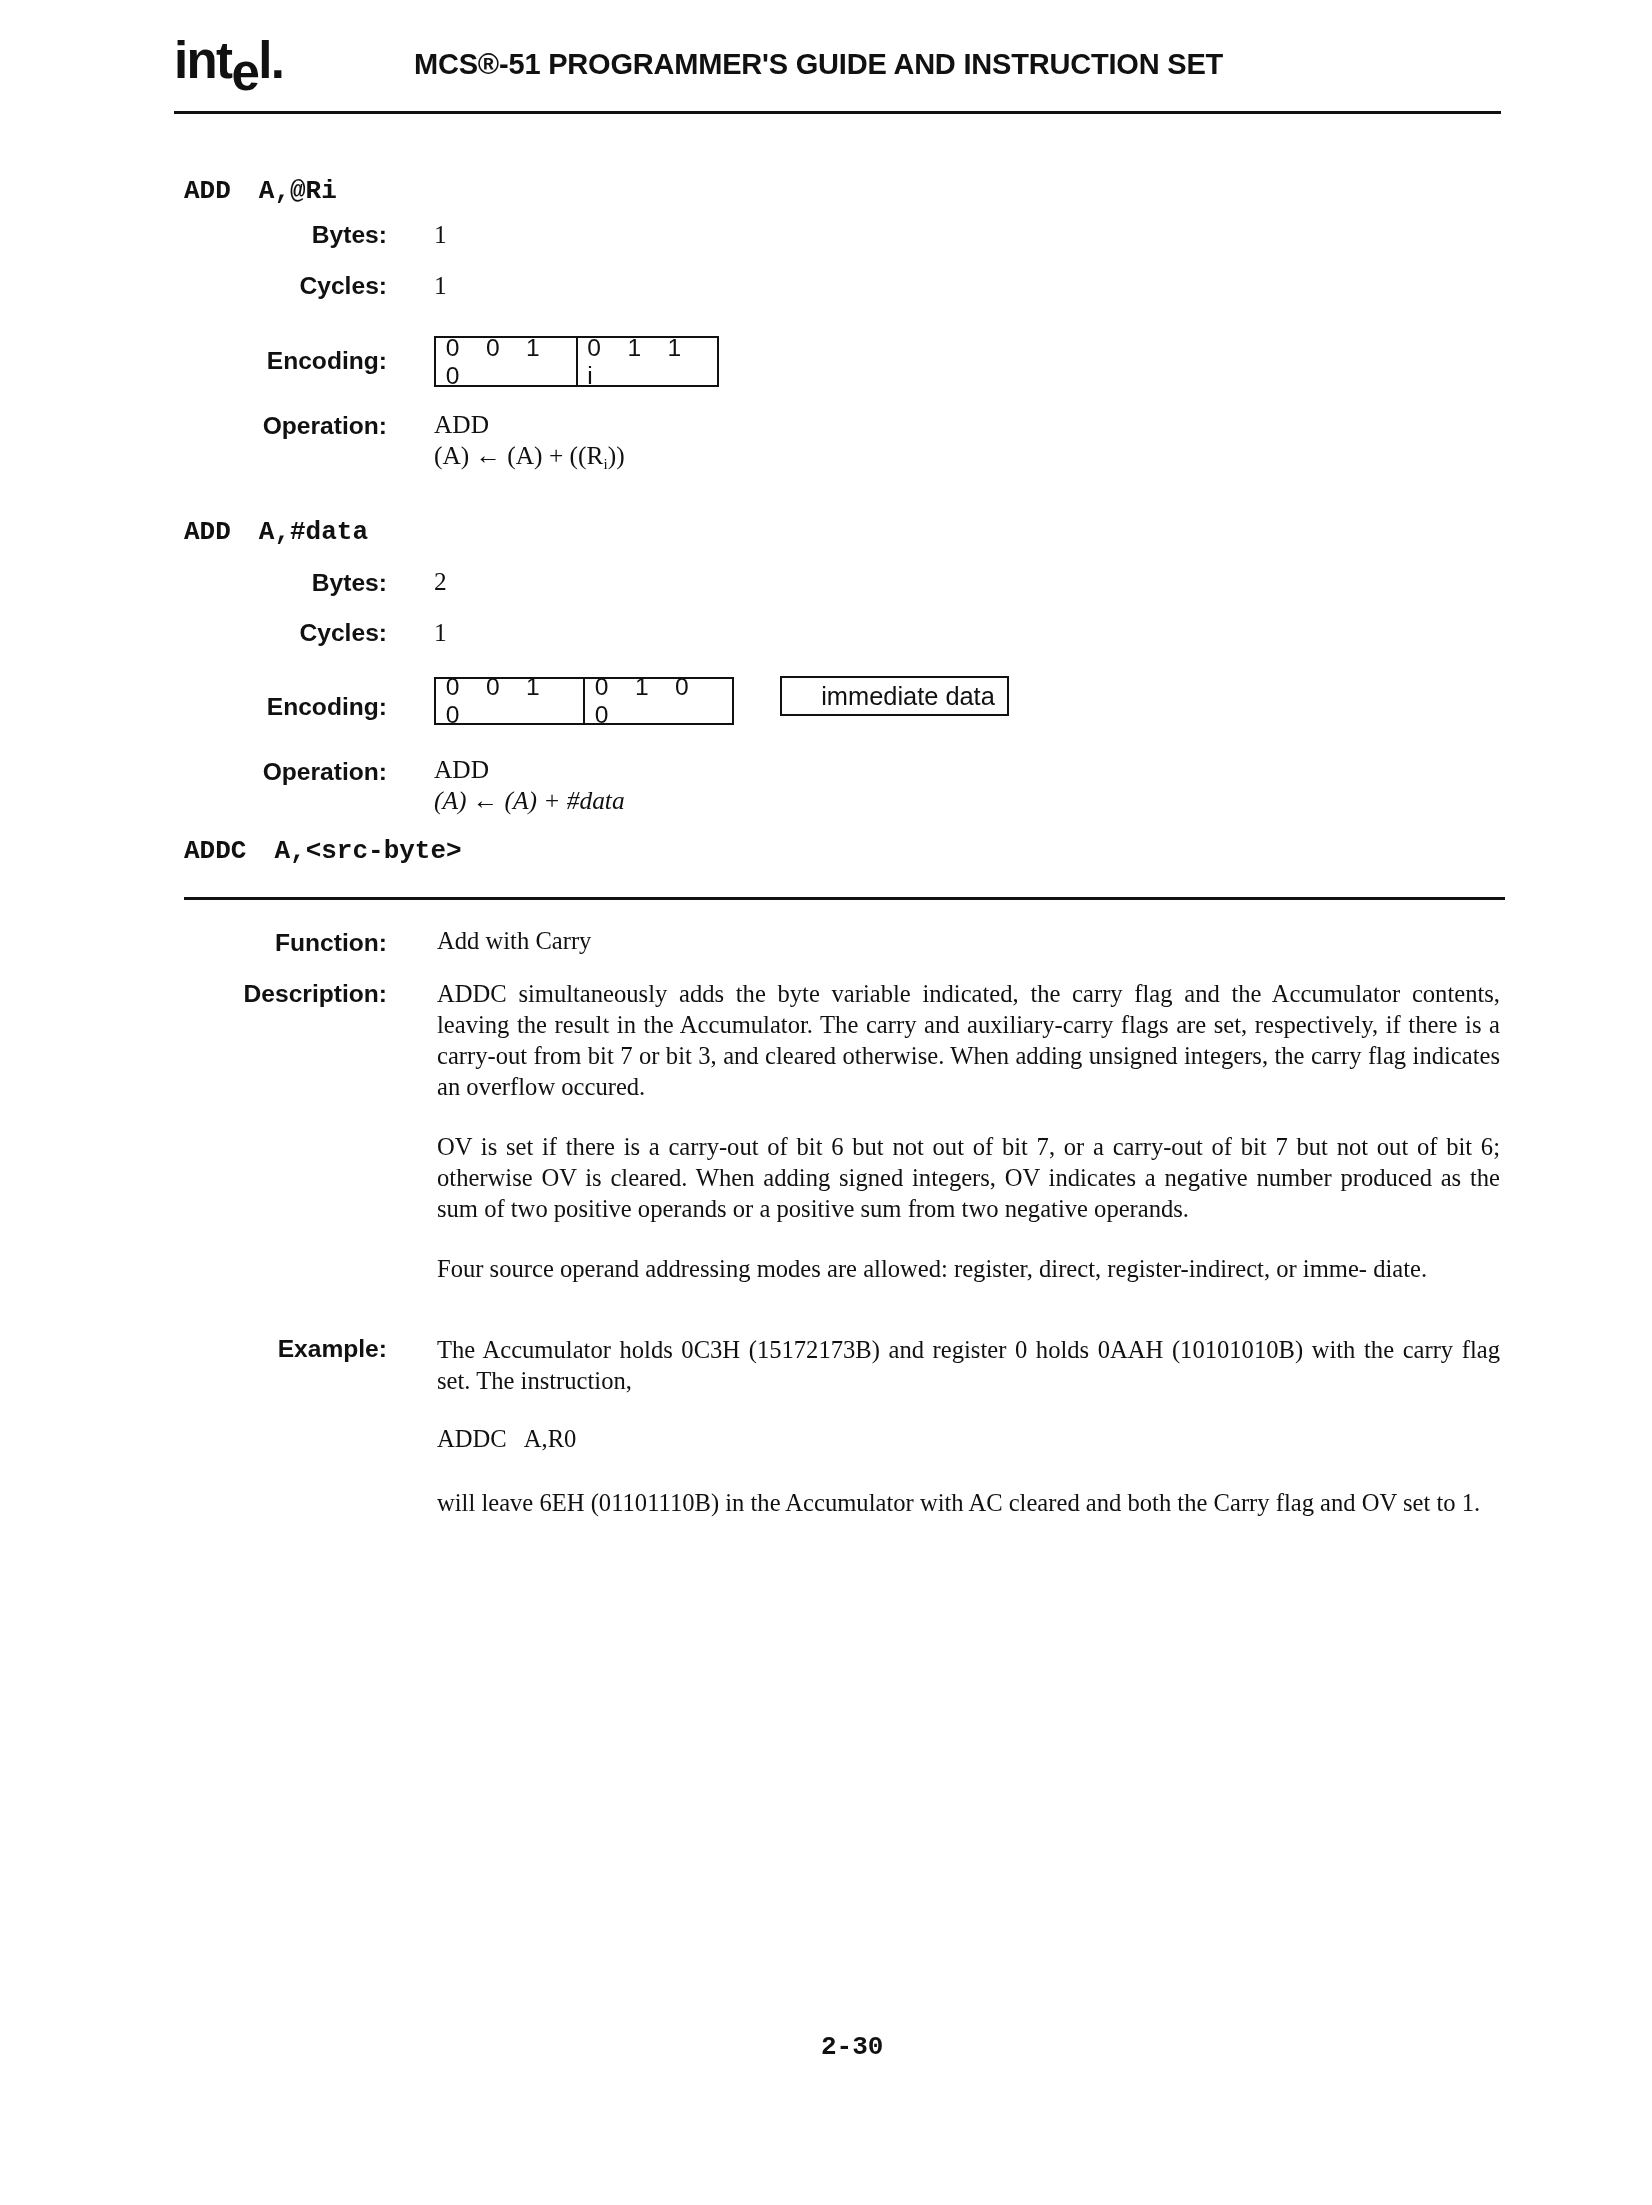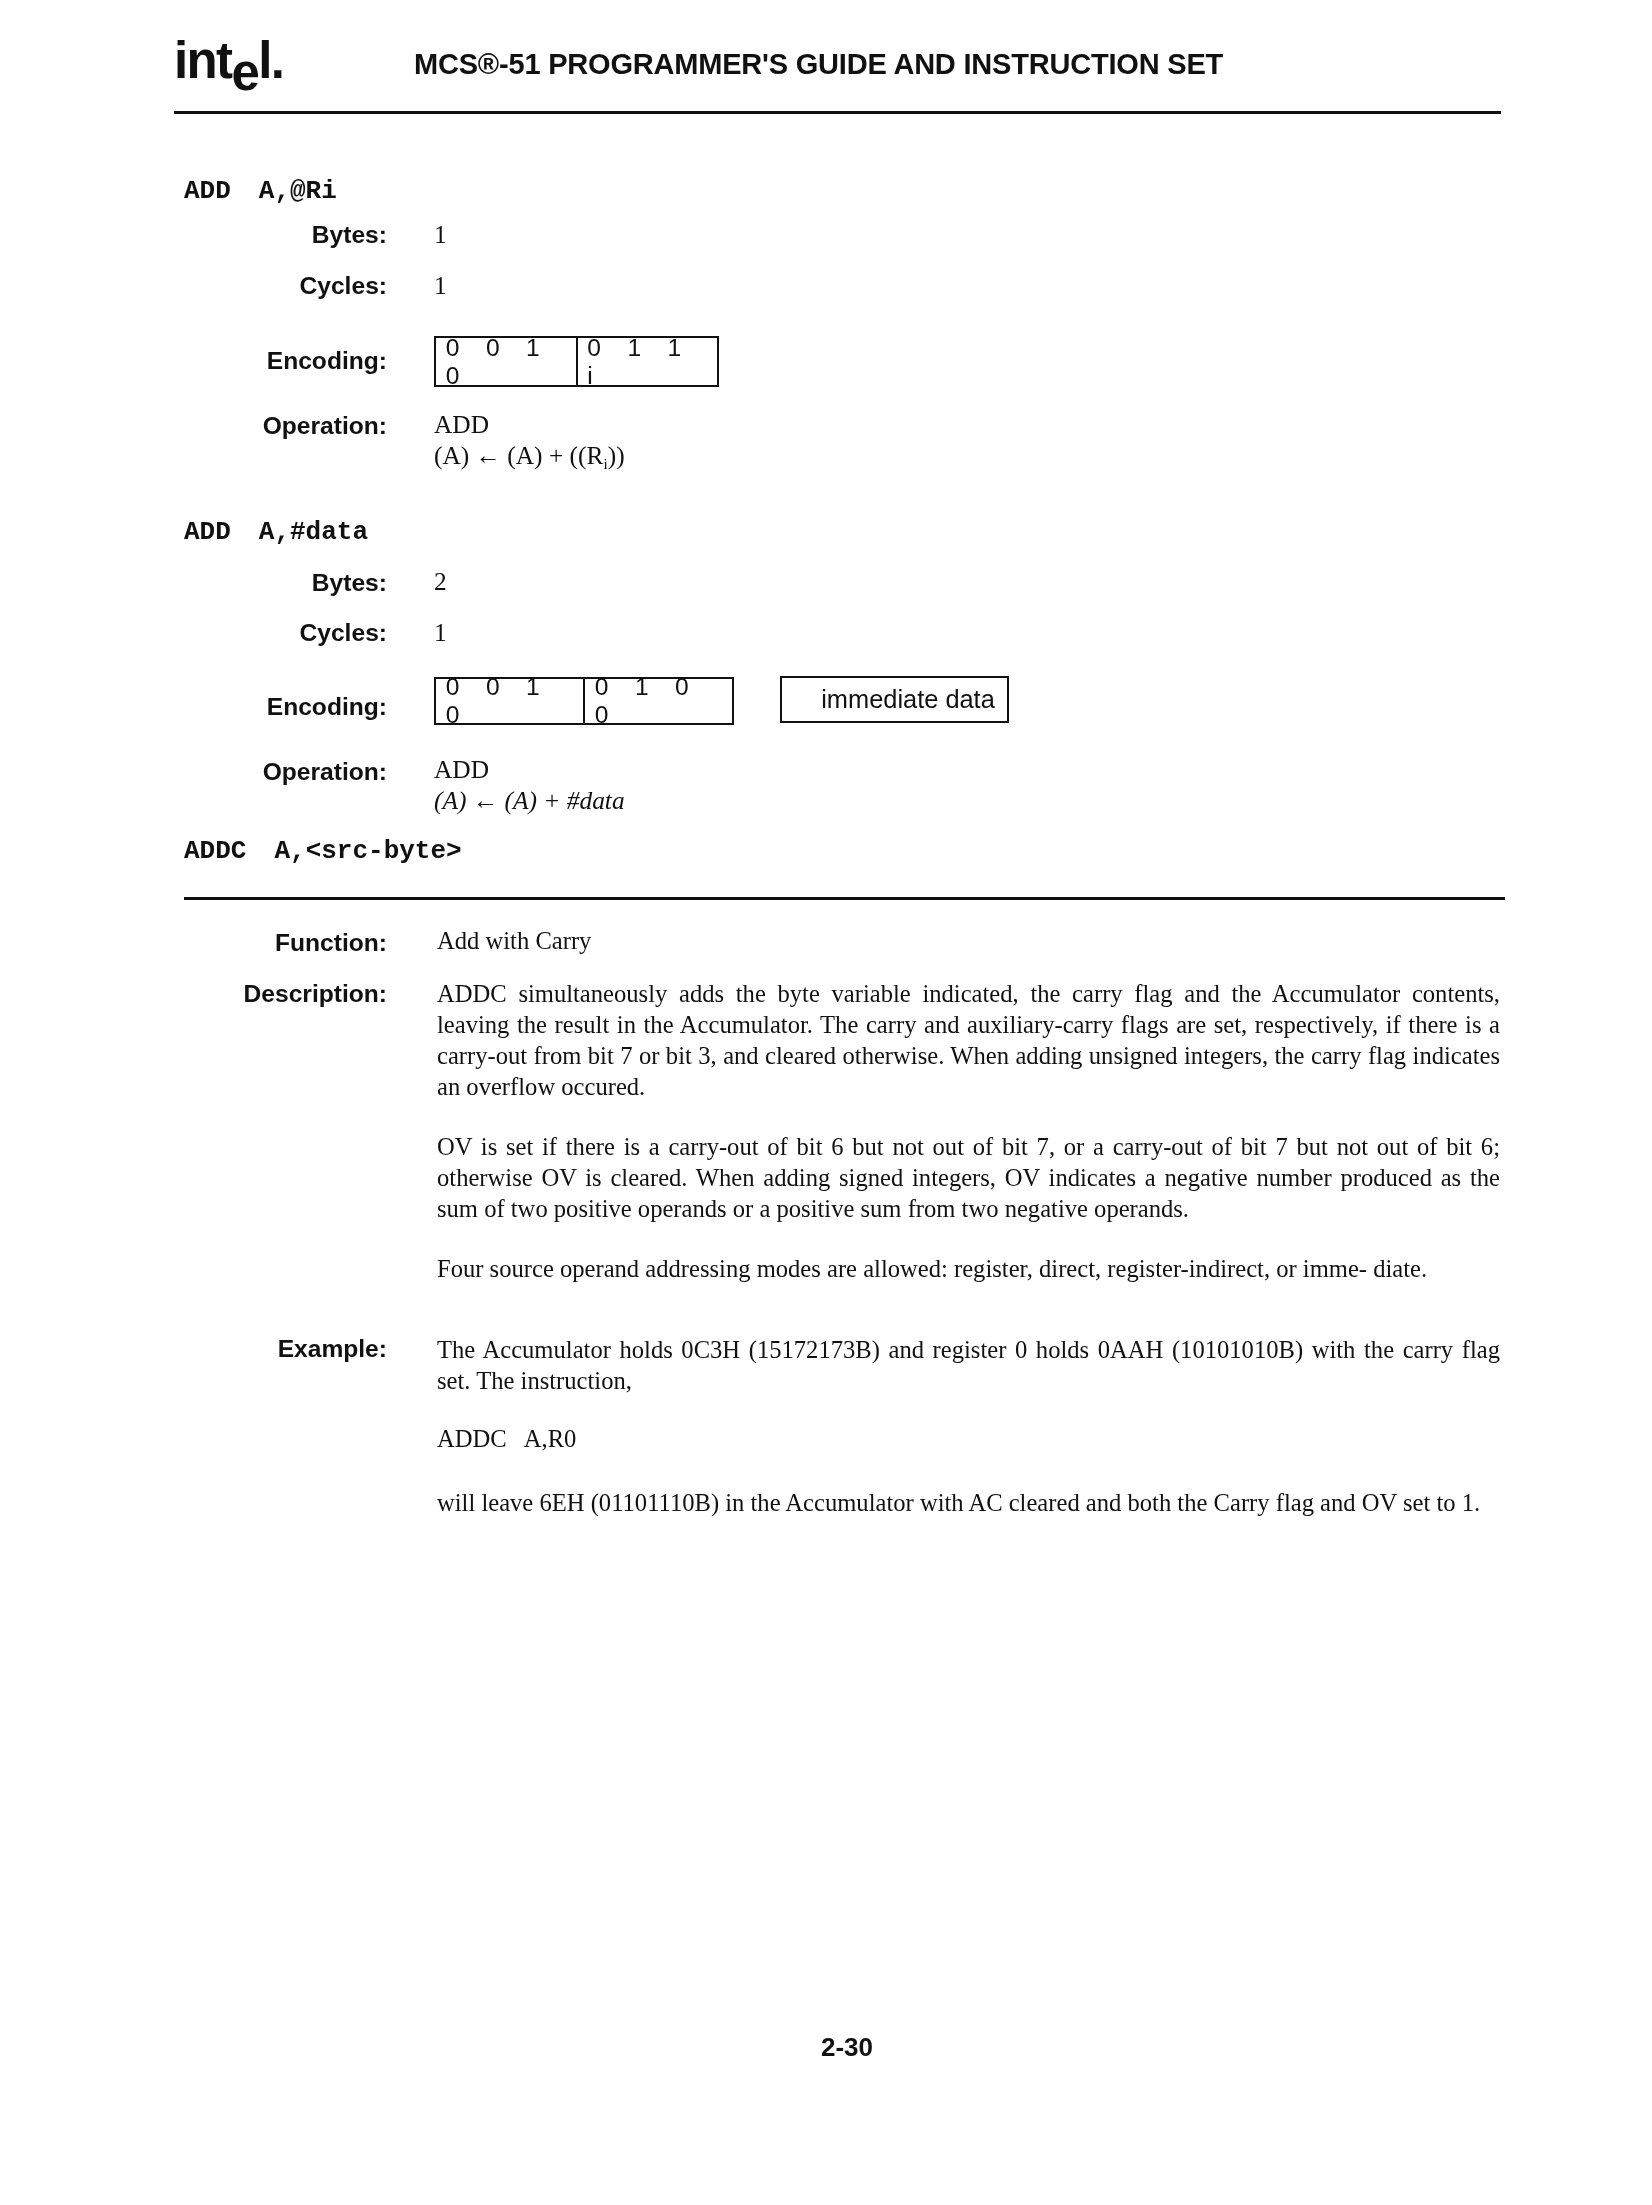--- a/index.html
+++ b/index.html
@@ -13,21 +13,21 @@
   .rule { position: absolute; height: 3.3px; background: #111; }
   .heading { font-size: 26px; font-family: Liberation Mono, monospace; }
   .heading .op { margin-left: 28px; }
   .label { font-size: 24.6px; text-align: right; width: 213px; }
   .val { font-size: 25.4px; }
   .body-text { font-size: 24.6px; line-height: 31px; width: 1063px; white-space: normal; text-align: justify; text-align-last: left; }
   .enc-box { position: absolute; border: 2.5px solid #111; box-sizing: border-box; display: flex; }
   .enc-cell { flex: 1; display: flex; align-items: center; justify-content: center; font-family: "Liberation Sans", "DejaVu Sans", sans-serif; font-size: 24.6px; letter-spacing: 9.8px; padding-left: 9.8px; box-sizing: border-box; }
   .enc-cell + .enc-cell { border-left: 2.5px solid #111; }
   .imm-box { position: absolute; border: 2.5px solid #111; box-sizing: border-box; display: flex; align-items: center; justify-content: center; font-family: "Liberation Sans", "DejaVu Sans", sans-serif; font-size: 25.4px; }
-  .pageno { font-size: 26px; }
+  .pageno { font-size: 26px; font-family: Liberation Mono, monospace; }
   sub { font-size: 60%; vertical-align: -4.9px; }
 </style>
 </head>
 <body>
 
 <div class="abs logo" style="left:174px; top:31px;"><span>int</span><span class="e">e</span><span>l</span><span>.</span></div>
 <div class="abs sans header-title" style="left:414px; top:48px;">MCS®-51 PROGRAMMER'S GUIDE AND INSTRUCTION SET</div>
 <div class="rule" style="left:174px; top:111px; width:1327px;"></div>
 
 <div class="abs sans heading" style="left:184px; top:176px;"><span>ADD</span><span class="op">A,@Ri</span></div>
@@ -54,21 +54,21 @@
 <div class="abs serif val" style="left:434px; top:567px;">2</div>
 
 <div class="abs sans label" style="left:174px; top:619px;">Cycles:</div>
 <div class="abs serif val" style="left:434px; top:618px;">1</div>
 
 <div class="abs sans label" style="left:174px; top:693px;">Encoding:</div>
 <div class="enc-box" style="left:434px; top:677px; width:300px; height:48px;">
   <div class="enc-cell">0 0 1 0</div>
   <div class="enc-cell">0 1 0 0</div>
 </div>
-<div class="imm-box" style="left:780px; top:676px; width:229px; height:47px;padding-left:27px;">immediate data</div>
+<div class="imm-box" style="left:780px; top:676px; width:229px; height:40px;padding-left:27px;">immediate data</div>
 
 <div class="abs sans label" style="left:174px; top:758px;">Operation:</div>
 <div class="abs serif val" style="left:434px; top:755px;">ADD</div>
 <div class="abs serif val" style="left:434px; top:786px;font-style:italic;">(A) ← (A) + #data</div>
 
 <div class="abs sans heading" style="left:184px; top:836px;"><span>ADDC</span><span class="op">A,&lt;src-byte&gt;</span></div>
 <div class="rule" style="left:184px; top:897px; width:1321px; height:2.5px;"></div>
 
 <div class="abs sans label" style="left:174px; top:929px;">Function:</div>
 <div class="abs serif val" style="left:437px; top:927px; font-size:24.6px;">Add with Carry</div>

